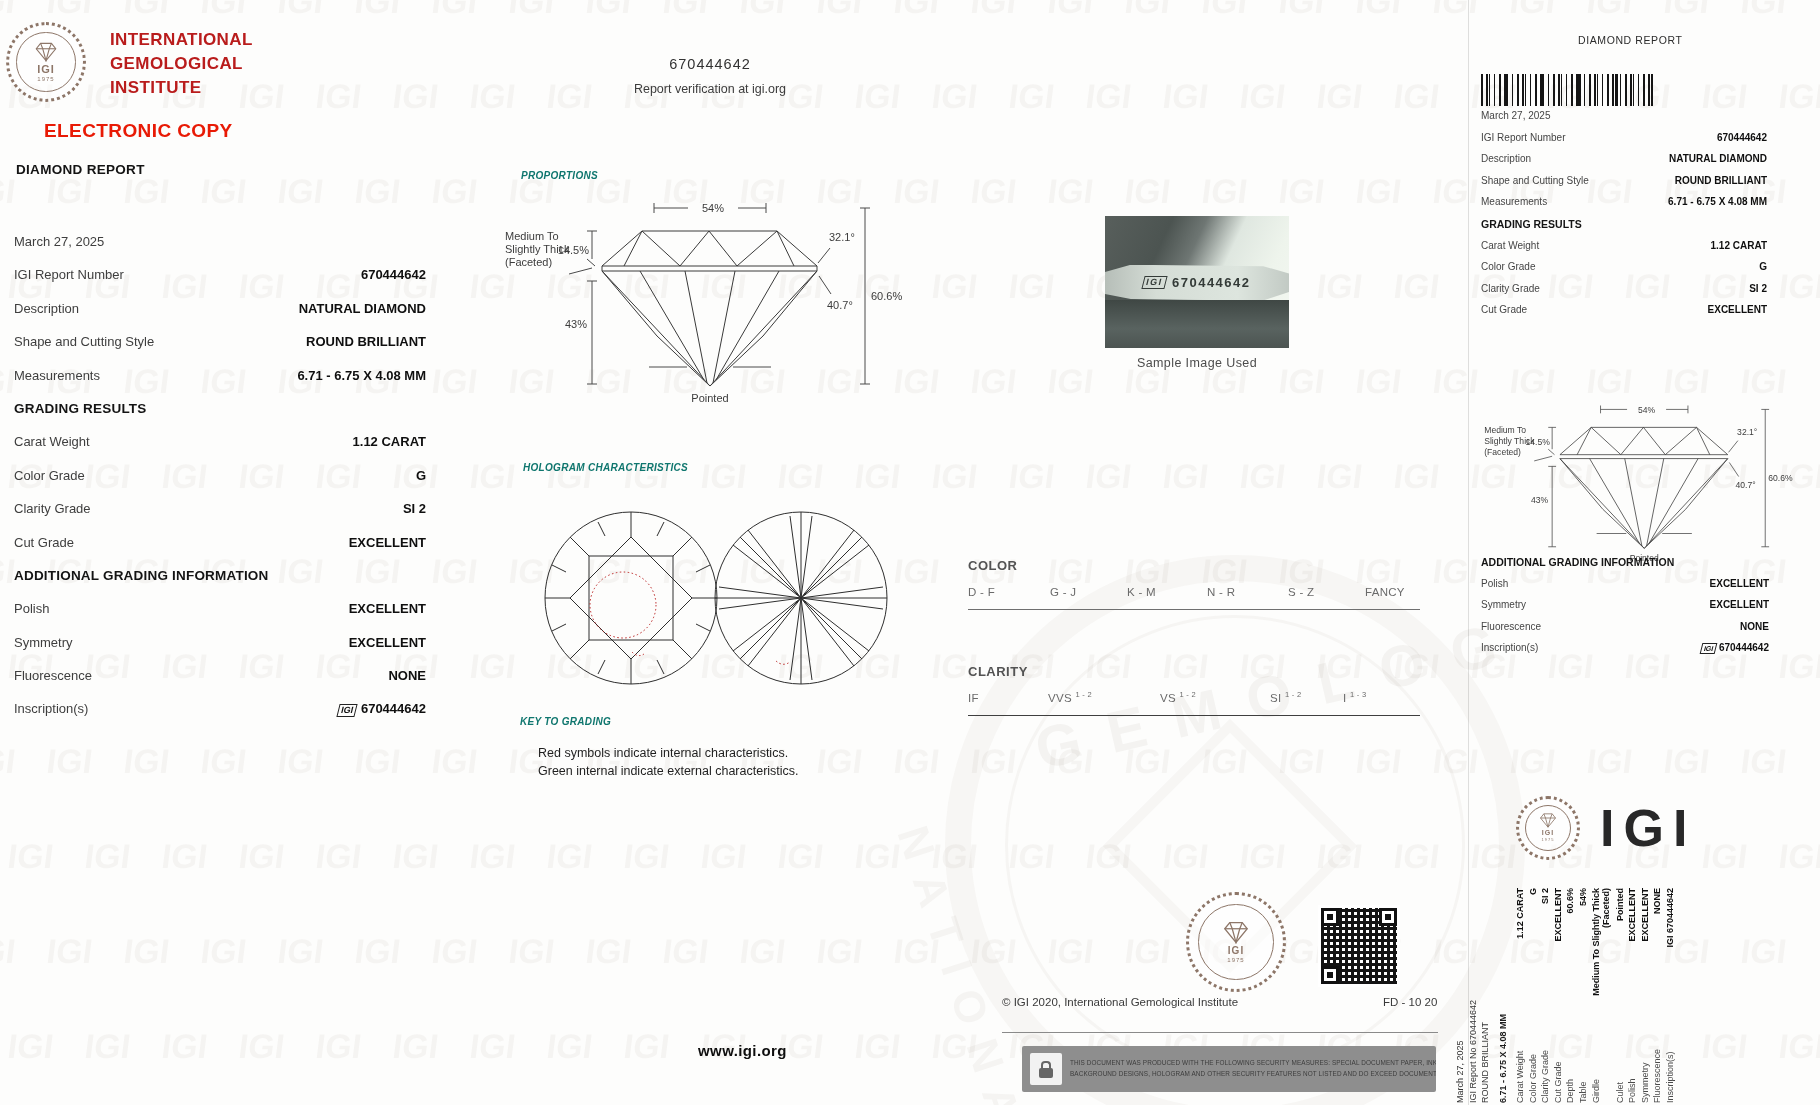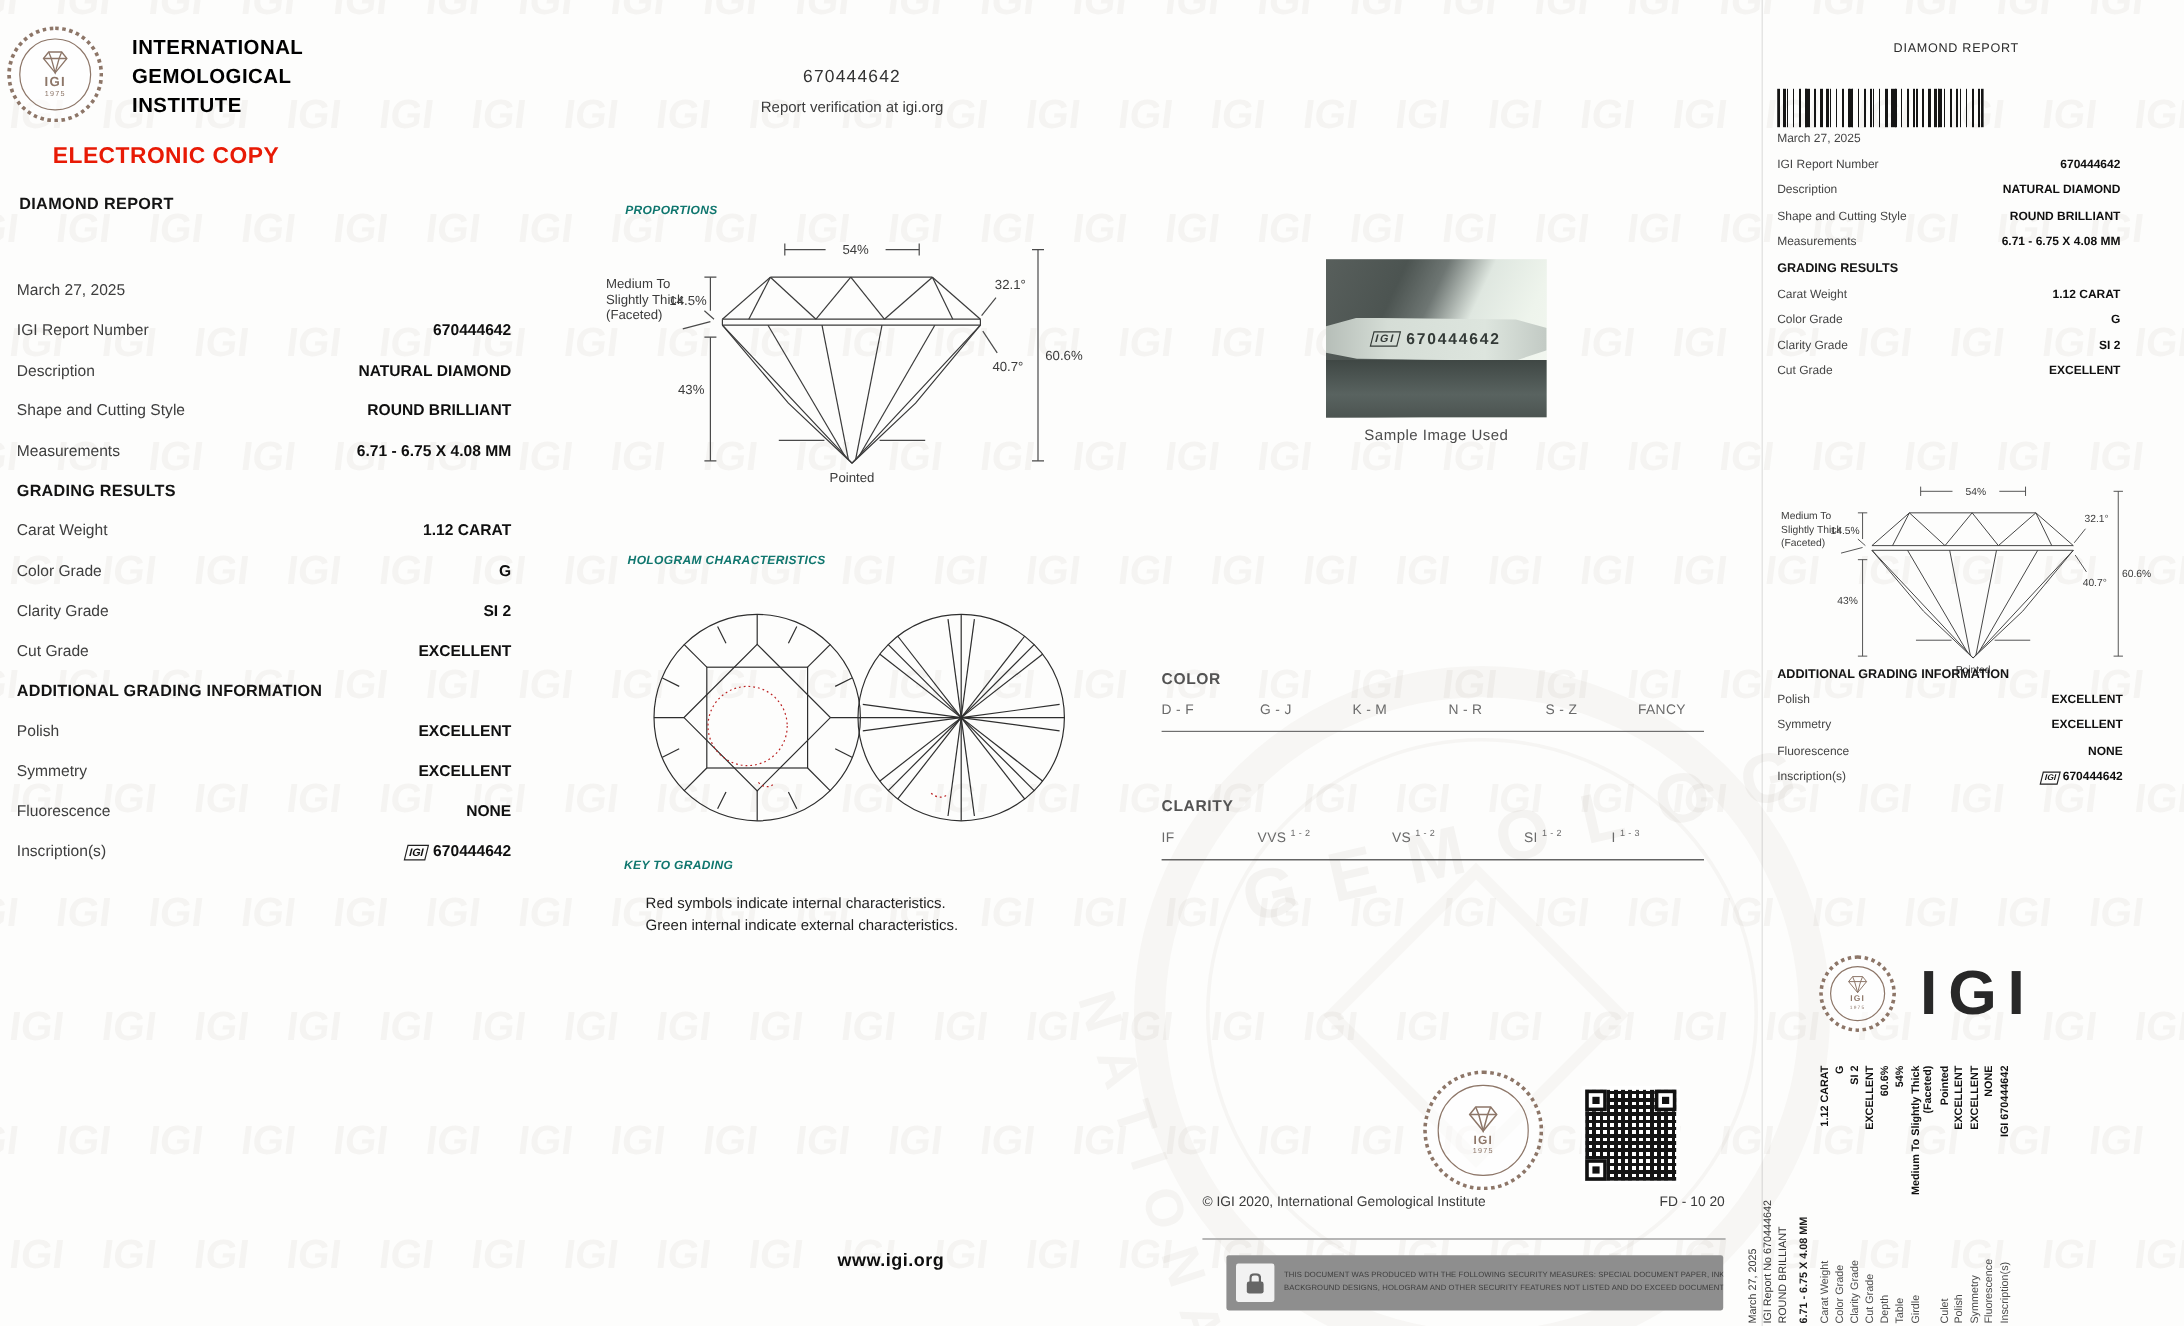--- a/index.html
+++ b/index.html
@@ -31,21 +31,21 @@
   .seal-in{width:80%;height:80%;border:1px solid #8d7668;border-radius:50%;
         display:flex;flex-direction:column;align-items:center;justify-content:center;
         color:#8d7668;gap:1px;}
   .seal-igi{font-weight:700;letter-spacing:1px;}
   .seal-year{letter-spacing:1px;}
   .seal-lg .seal-igi{font-size:11px;} .seal-lg .seal-year{font-size:6px;}
   .seal-md .seal-igi{font-size:10px;} .seal-md .seal-year{font-size:6px;}
   .seal-sm .seal-igi{font-size:7px;}  .seal-sm .seal-year{font-size:4px;}
 
   
-  .brand{left:110px;top:28px;font-size:17px;font-weight:700;color:#000000;
+  .brand{left:110px;top:28px;font-size:17px;font-weight:700;color:#b91c1c;
          line-height:1.4;letter-spacing:.4px;}
   .ecopy{left:44px;top:120px;font-size:19px;font-weight:700;letter-spacing:.4px;}
   .dreport{left:16px;top:162px;font-size:13.5px;font-weight:700;color:#141414;letter-spacing:.3px;}
   .left-col{left:14px;top:234px;width:412px;}
   .row{display:flex;justify-content:space-between;align-items:flex-start;height:33.4px;}
   .row .lab{font-size:13px;color:#3e3e3e;}
   .row .val{font-size:13px;color:#0f0f0f;font-weight:700;text-align:right;}
   .row.hd span{font-size:13.5px;font-weight:700;color:#141414;letter-spacing:.2px;}
   .igi-mark{display:inline-block;border:1px solid #222;padding:0 2px;font-size:9px;
             font-weight:700;transform:skewX(-14deg);margin-right:5px;line-height:11px;color:#111;}

